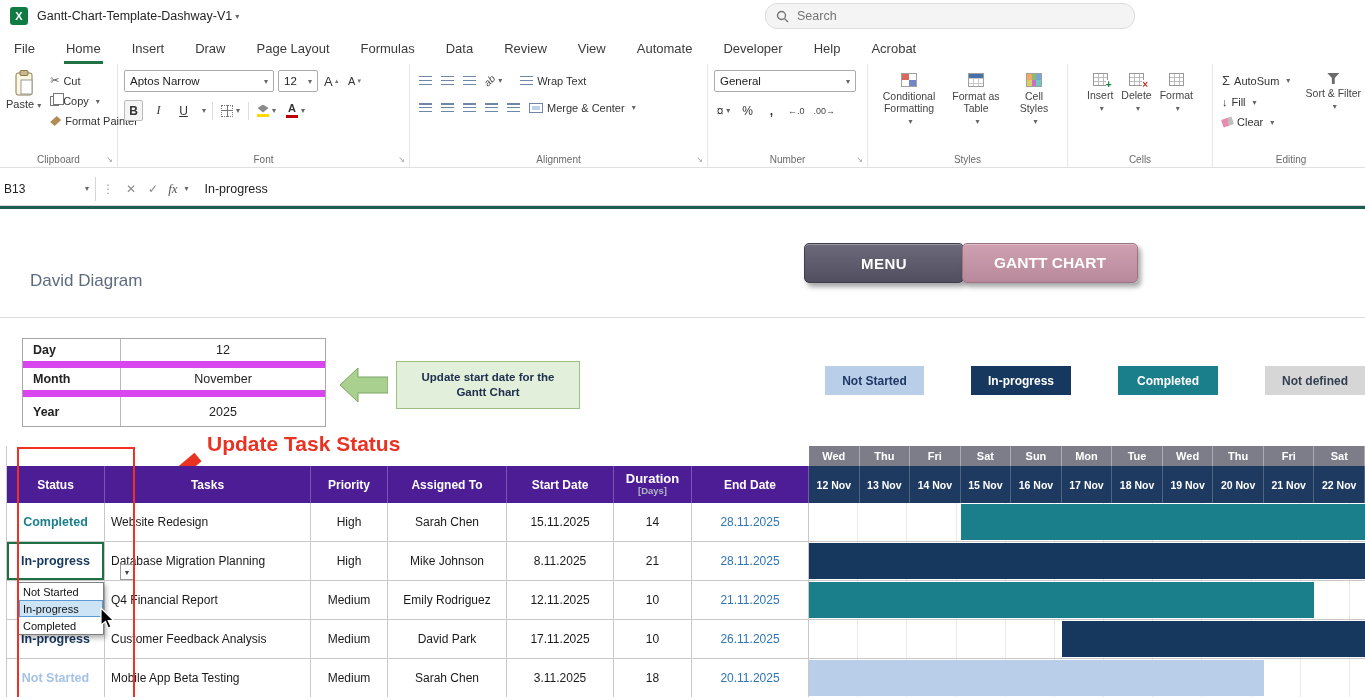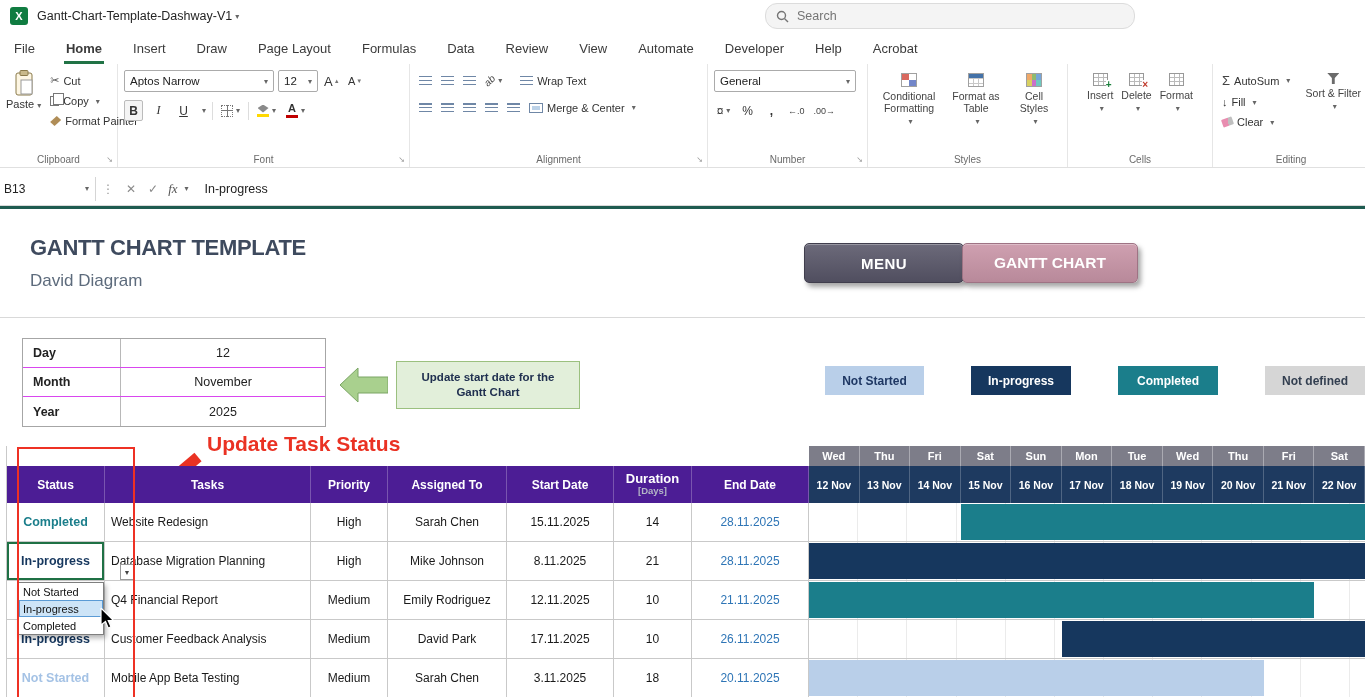--- a/index.html
+++ b/index.html
@@ -7,21 +7,21 @@
 .chev{font-size:8px;color:#666;margin-left:3px}
 
 .titlebar{height:32px;display:flex;align-items:center;padding-left:10px;position:relative;background:#fff}
 .xl-icon{width:18px;height:18px;background:#107c41;border-radius:3px;color:#fff;font-weight:bold;font-size:11px;display:flex;align-items:center;justify-content:center;margin-right:9px}
 .filename{font-size:12.5px;color:#252525}
 .searchbox{position:absolute;left:765px;top:3px;width:370px;height:26px;background:#f4f4f4;border:1px solid #dcdcdc;border-radius:12px;display:flex;align-items:center;padding-left:10px;gap:8px}
 .searchbox .ph{color:#757575;font-size:12.5px}
 
 .tabsrow{height:32px;display:flex;align-items:stretch;gap:27px;padding-left:12px;background:#fff}
 .tab{font-size:13px;color:#3b3b3b;display:flex;align-items:center;padding:0 2px;cursor:default}
-.tab.active{font-weight:bold;box-shadow:inset 0 -3px 0 #217346}
+.tab.active{font-weight:normal;box-shadow:inset 0 -3px 0 #217346}
 
 .ribbon{height:104px;border-bottom:1px solid #e0e0e0;display:flex;overflow:hidden;background:#fff}
 .rgroup{position:relative;border-right:1px solid #e6e6e6;padding:6px 6px 18px;flex:0 0 auto}
 .rgroup-label{position:absolute;bottom:2px;left:0;right:0;text-align:center;font-size:10px;color:#6a6a6a}
 .launcher{position:absolute;bottom:3px;right:4px;font-size:8px;color:#999}
 .sbtn{display:flex;align-items:center;gap:4px;font-size:11px;color:#333;padding:2px 3px;white-space:nowrap}
 .tbtn{min-width:19px;height:21px;display:flex;align-items:center;justify-content:center;font-size:12px;color:#333;padding:0 2px}
 .rsel{border:1px solid #ababab;border-radius:2px;height:22px;display:flex;align-items:center;justify-content:space-between;padding:0 5px;font-size:11.5px;color:#222;background:#fff}
 .g-clip{width:118px}
 .gc-row{display:flex;gap:6px}
@@ -76,21 +76,21 @@
 .fb-input{flex:1;font-size:12.5px;color:#222;padding-left:16px}
 
 .sheet{position:relative;height:491px;border-top:3px solid #1e5b50;background:#fff;overflow:hidden}
 .page-title{position:absolute;left:30px;top:26px;font-size:22px;font-weight:bold;color:#3e4a5e;letter-spacing:-.3px}
 .page-subtitle{position:absolute;left:30px;top:62px;font-size:17px;color:#5d6b7c}
 .btn3d{position:absolute;top:34px;height:40px;border-radius:5px;display:flex;align-items:center;justify-content:center;color:#fff;font-weight:bold;box-shadow:3px 4px 5px rgba(0,0,0,.35),inset 0 1px 0 rgba(255,255,255,.3);cursor:pointer}
 .menu-btn{left:804px;width:160px;background:linear-gradient(180deg,#6c6a7a,#504e5f);border:1px solid #403e4d;font-size:15px;letter-spacing:.5px}
 .gantt-btn{left:962px;width:176px;background:linear-gradient(180deg,#cfa0b0,#b8899a);border:1px solid #9e7384;font-size:15.5px}
 .hdr-divider{position:absolute;left:0;right:0;top:108px;height:1px;background:#d9d9d9}
 .date-table{position:absolute;left:22px;top:129px;width:304px;border:1px solid #a6a6a6}
-.dt-row{display:flex;height:29px;border-bottom:1px solid #d946ef}
+.dt-row{display:flex;height:29px;border-bottom:7px solid #d946ef}
 .dt-row:last-child{border-bottom:none}
 .dt-label{width:98px;border-right:1px solid #b8b8b8;display:flex;align-items:center;padding-left:10px;font-size:12.5px;font-weight:bold;color:#222}
 .dt-value{flex:1;display:flex;align-items:center;justify-content:center;font-size:12.5px;color:#222}
 .green-arrow{position:absolute;left:340px;top:157px}
 .note-box{position:absolute;left:396px;top:152px;width:184px;height:48px;background:#e2efda;border:1px solid #9bc07f;display:flex;align-items:center;justify-content:center;text-align:center;font-size:11.5px;font-weight:bold;color:#203050;padding:2px 8px;line-height:1.3}
 .legend-box{position:absolute;top:157px;height:29px;display:flex;align-items:center;justify-content:center;font-size:12px;font-weight:bold}
 .lg0{left:825px;width:99px}.lg1{left:971px;width:100px}.lg2{left:1118px;width:100px}.lg3{left:1265px;width:100px}
 .annotation{position:absolute;left:207px;top:223px;font-size:21px;font-weight:bold;color:#ea3223}
 .red-arrow{position:absolute;left:142px;top:242px}
 
@@ -372,21 +372,20 @@
   <span class="dots">⋮</span>
   <span class="fb-ic">✕</span>
   <span class="fb-ic">✓</span>
   <span class="fb-fx">fx</span>
   <span class="chev">▾</span>
   <div class="fb-input"><span>In-progress</span></div>
 </div>
 
 <div class="sheet">
 
-  <div class="page-title">GANTT CHART TEMPLATE</div>
   <div class="page-subtitle">David Diagram</div>
   <div class="btn3d menu-btn">MENU</div>
   <div class="btn3d gantt-btn">GANTT CHART</div>
   <div class="hdr-divider"></div>
 
   <div class="date-table">
     <div class="dt-row">
       <div class="dt-label">Day</div>
       <div class="dt-value">12</div>
     </div>

